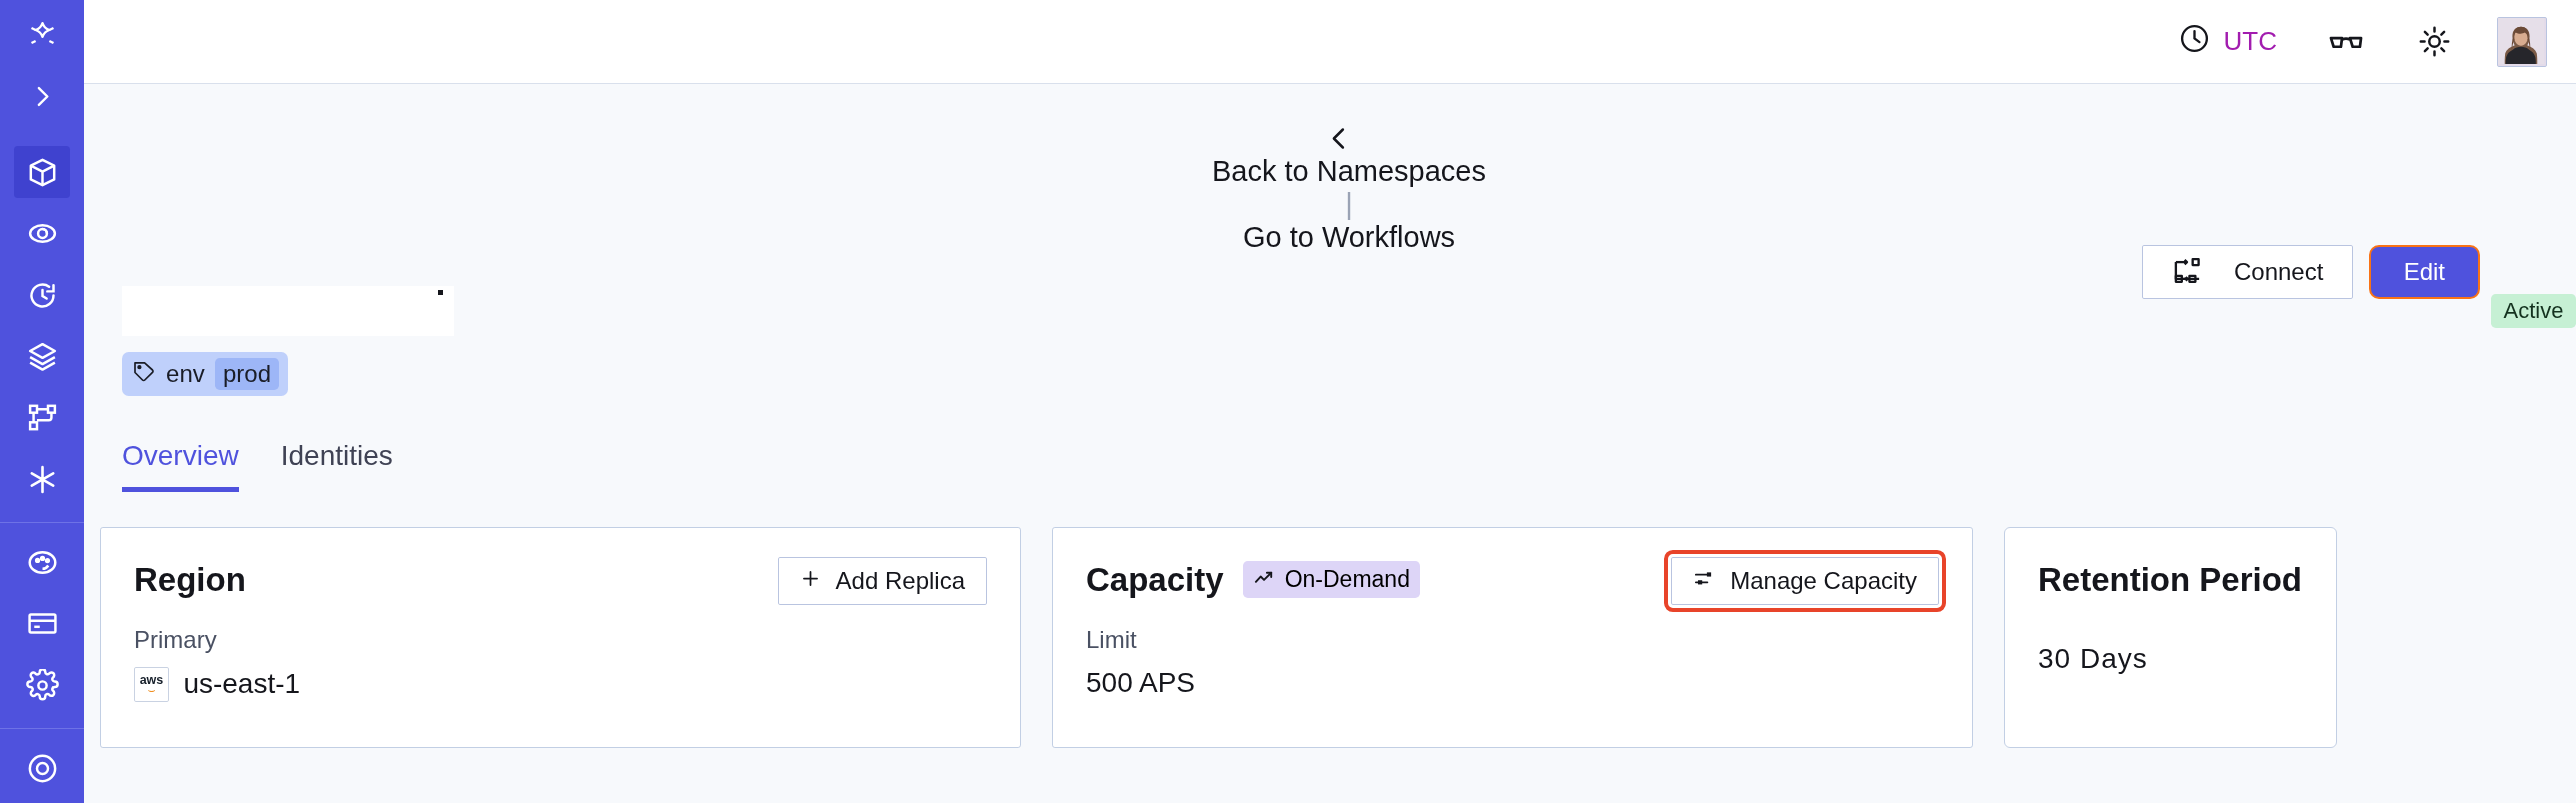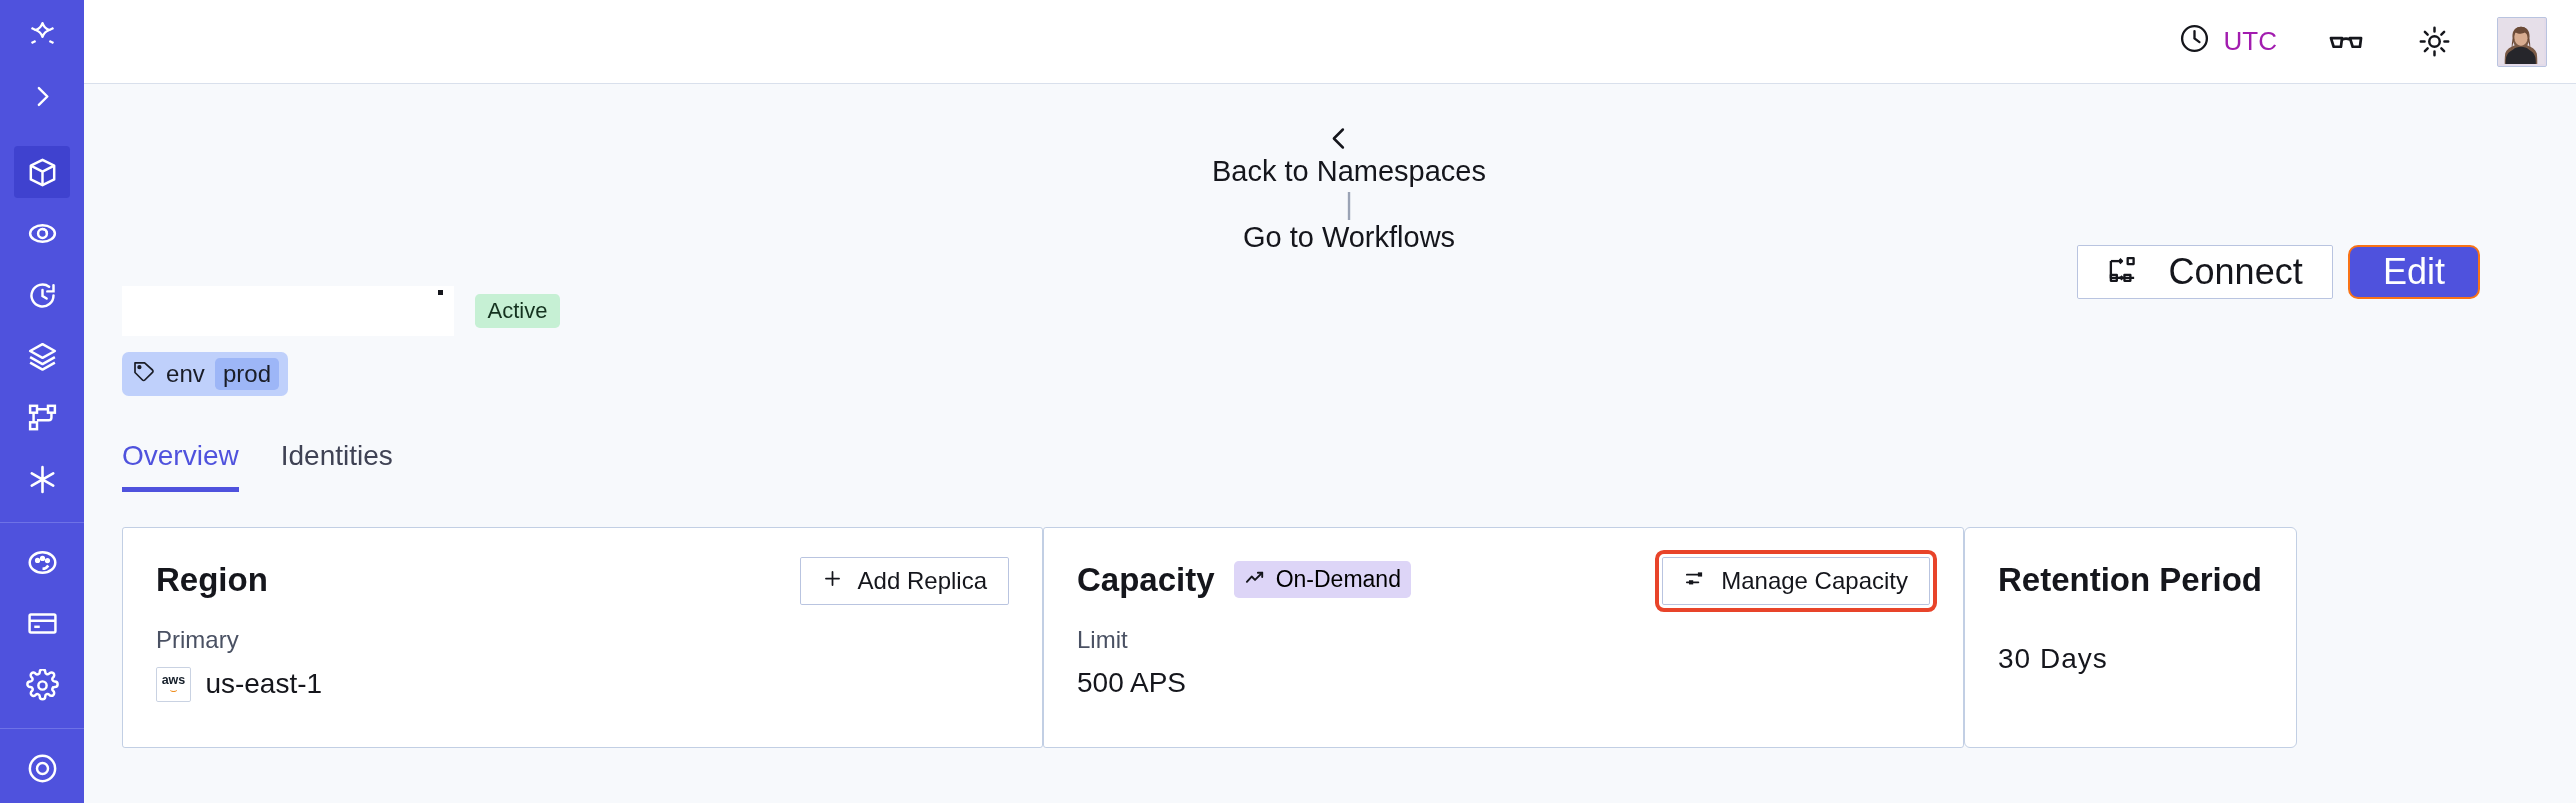--- a/index.html
+++ b/index.html
@@ -66,21 +66,21 @@
     display: flex; align-items: center; gap: 0;
     padding-top: 38px; padding-left: 38px;
     font-size: 29px; color: #15161c; flex-direction: column;
   }
   .bc-chevron { margin-right: 19px; display: flex; align-items: center; }
   .bc-link { cursor: pointer; }
   .bc-div { margin: 0 11.5px; color: #9aa3b5; font-weight: 300; }
 
   .title-row {
     display: flex; align-items: center;
-    margin-top: 29px; padding-left: 38px; height: 56px;
+    margin-top: 29px; padding-left: 38px; height: 56px; justify-content: space-between;
   }
   .title-redact {
     width: 332px; height: 50px; background: #ffffff;
   }
   .badge-active {
     margin-left: 21px;
     background: #c6f0d4; color: #14321f;
     font-size: 22px; padding: 5.8px 12.5px; border-radius: 4.8px;
     line-height: 1;
   }
@@ -99,21 +99,21 @@
   .tag-val {
     background: #9db6f7; border-radius: 4.8px;
     padding: 3.8px 7.7px; line-height: 1;
   }
 
   .actions {
     position: absolute; right: 96px; top: 161px;
     display: flex; align-items: stretch; gap: 15.3px;
   }
   .btn {
-    font-size: 36px; display: inline-flex; align-items: center;
+    font-size: 24px; display: inline-flex; align-items: center;
     justify-content: center; gap: 31px; cursor: pointer;
     line-height: 1;
   }
   .btn-connect {
     background: #ffffff; border: 1px solid #b9c4e0;
     color: #15161c; padding: 0 29px; height: 54px; border-radius: 1.9px;
   }
   .btn-edit {
     background: #4f52dd; border: 2px solid #f97316;
     color: #ffffff; padding: 0 33px; height: 54px; border-radius: 10px;
@@ -133,21 +133,21 @@
     content: ""; position: absolute; left: 0; right: 0; bottom: -1px;
     height: 4.8px; background: #4f52dd;
   }
   .tabs-rule {
     position: absolute; left: 38px; right: 0; bottom: 0;
     height: 2.9px; background: #c2cbdc; z-index: -1;
   }
 
   
   .cards {
-    display: flex; padding-left: 38px;
+    display: flex; gap: 31px; padding-left: 16px;
     margin-top: 36px;
   }
   .card {
     background: #ffffff; border: 1px solid #c2cfe4;
     border-radius: 2.9px; padding: 33px 33px 29px 33px;
     height: 221px; position: relative;
   }
   .card-region { width: 921px; }
   .card-capacity { width: 921px; }
   .card-retention { width: 333px; border-radius: 6px; }

